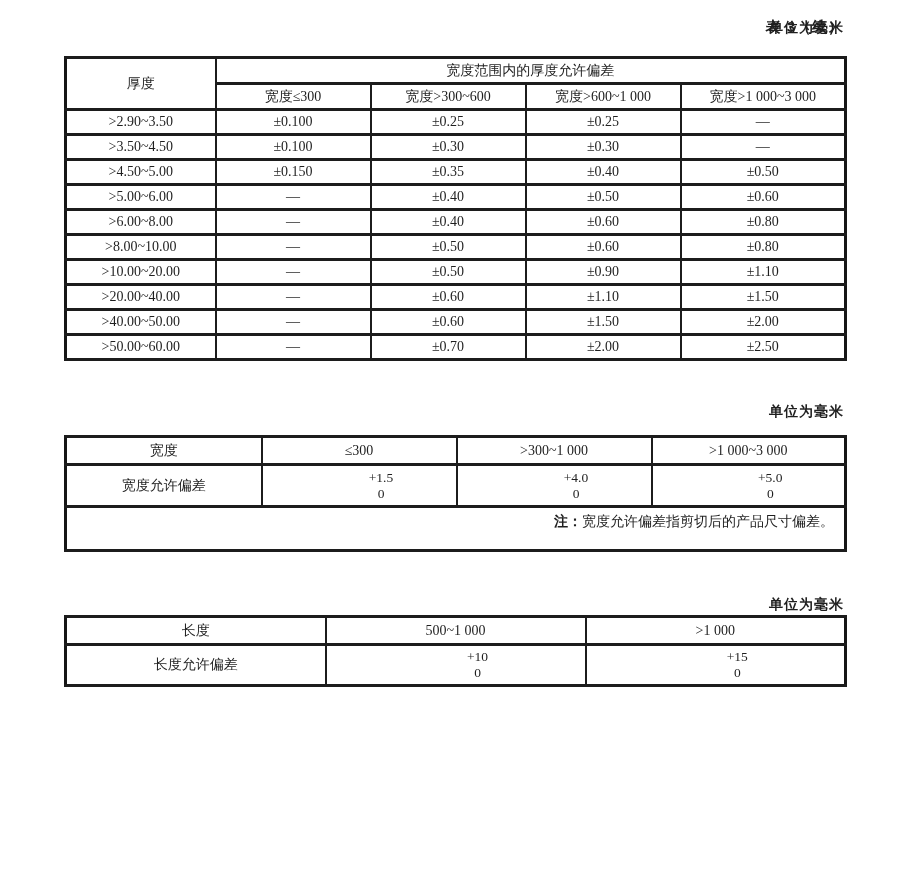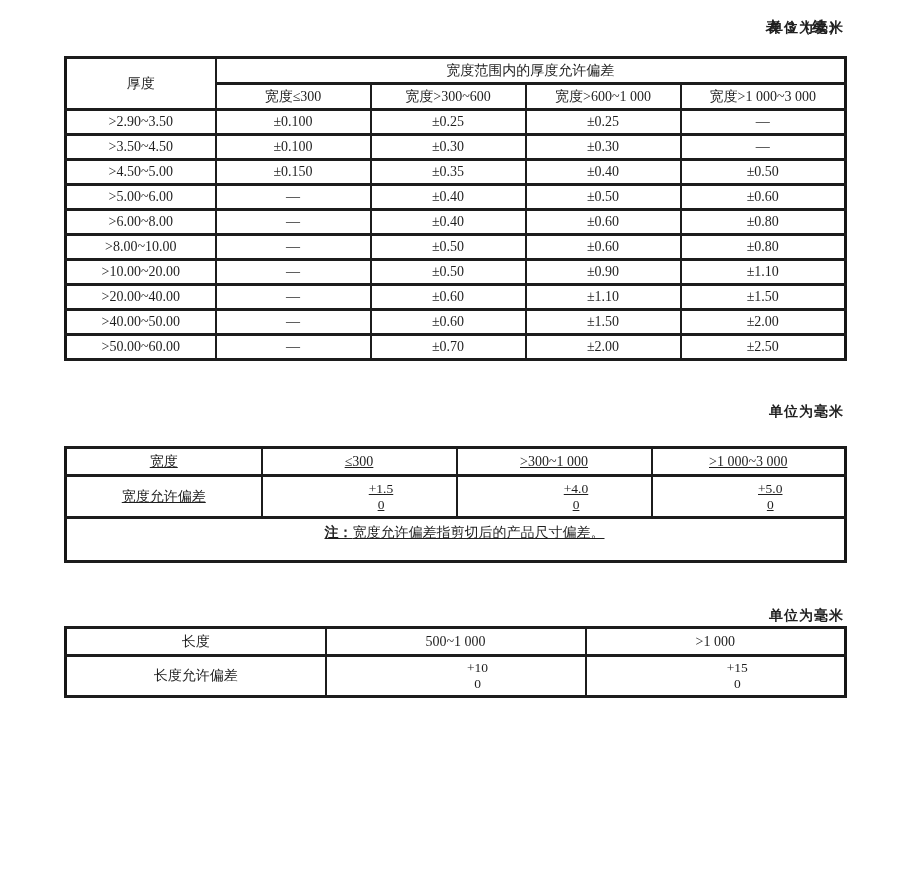--- a/index.html
+++ b/index.html
@@ -53,34 +53,34 @@
   }
 
   
   .caption-row.first { padding-top: 0; margin-top: 16px; }
   #table3 { margin-top: 18px; }
   #table3 th { height: 26px; }
   #table3 td { height: 25px; }
 
   
   #caption4 { margin-top: 39px; }
-  #table4 { margin-top: 24px; text-decoration: underline; }
+  #table4 { margin-top: 13px; }
   #table4 .hdr { height: 28px; }
   #table4 .datarow td { height: 42px; }
 
   
   #caption5 { margin-top: 41px; }
   #table5 { }
   #table5 .hdr { height: 28px; }
   #table5 .datarow td { height: 41px; }
 
   .stack span { display: block; line-height: 16px; font-size: 13.5px; padding-left: 44px; }
 
   .note-cell {
-    text-align: center;
+    text-align: right;
     padding: 5px 10px 18px 28px;
     height: 26px;
   }
   .note-label { font-weight: bold; white-space: nowrap; }
   .notes-cell {
     text-align: left;
     padding: 8px 16px 10px 28px;
   }
   .note-line { display: flex; line-height: 26px; font-size: 14px; }
   .note-line .note-text { flex: 1; }

